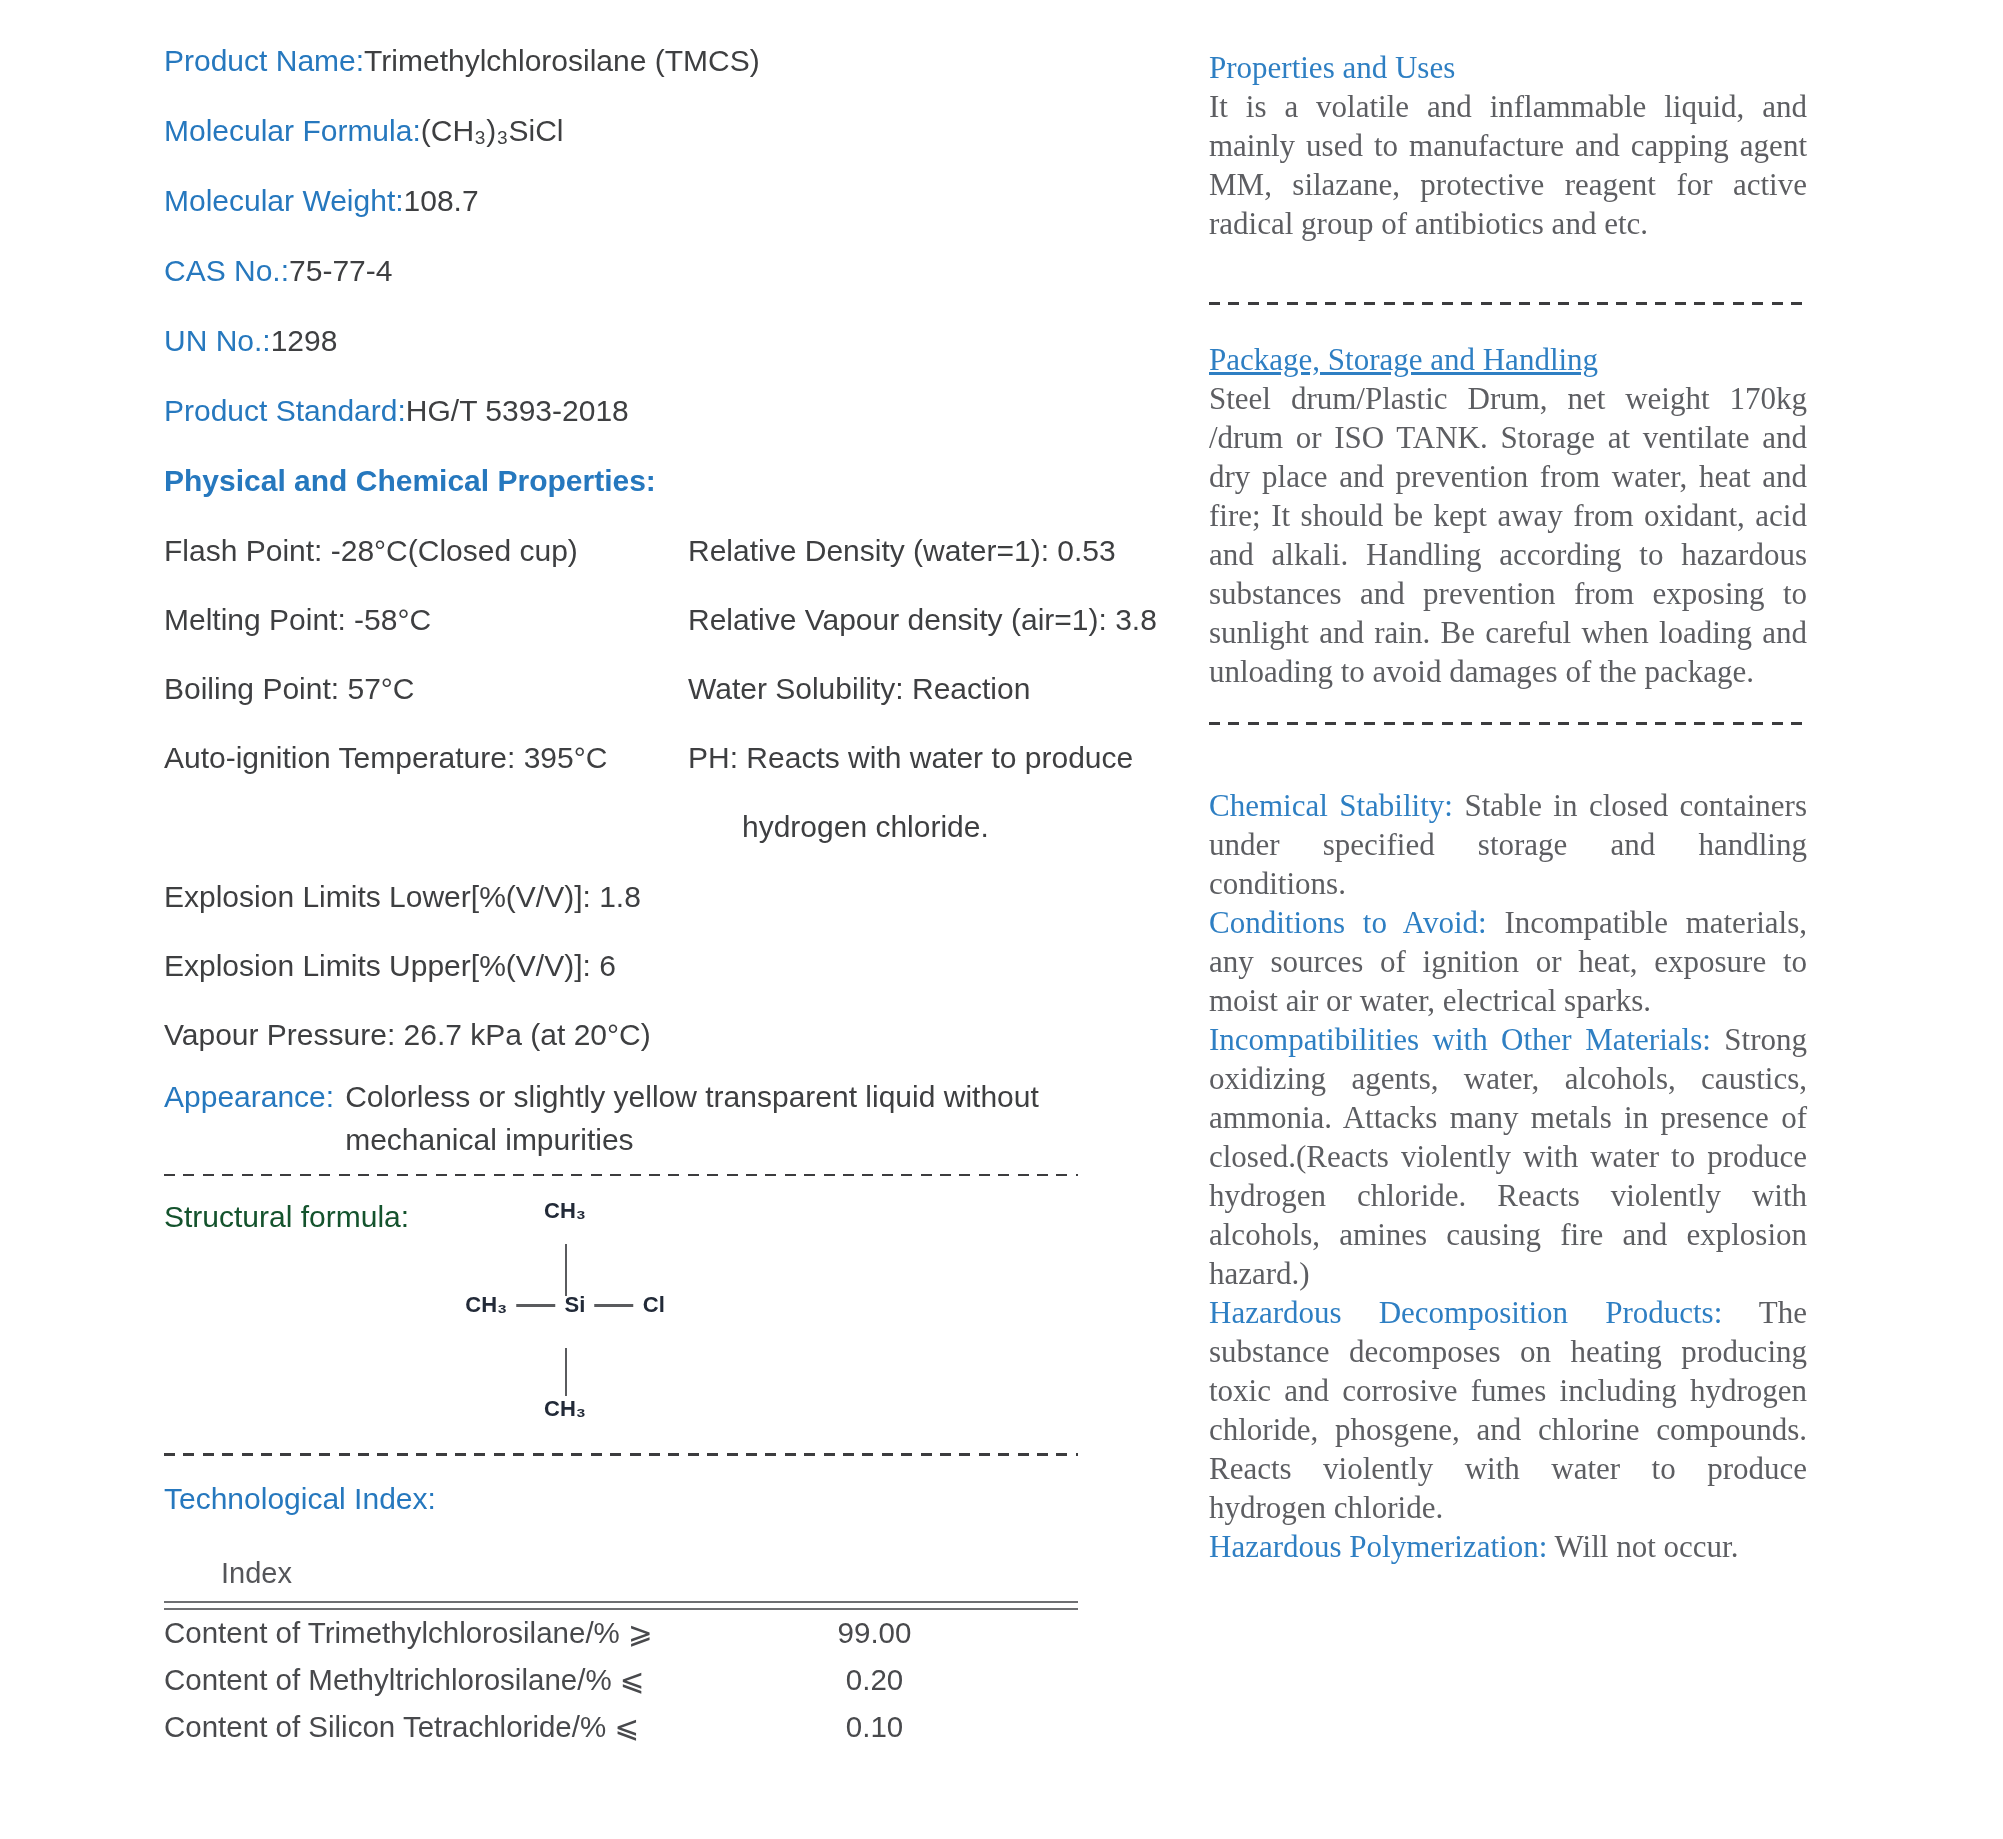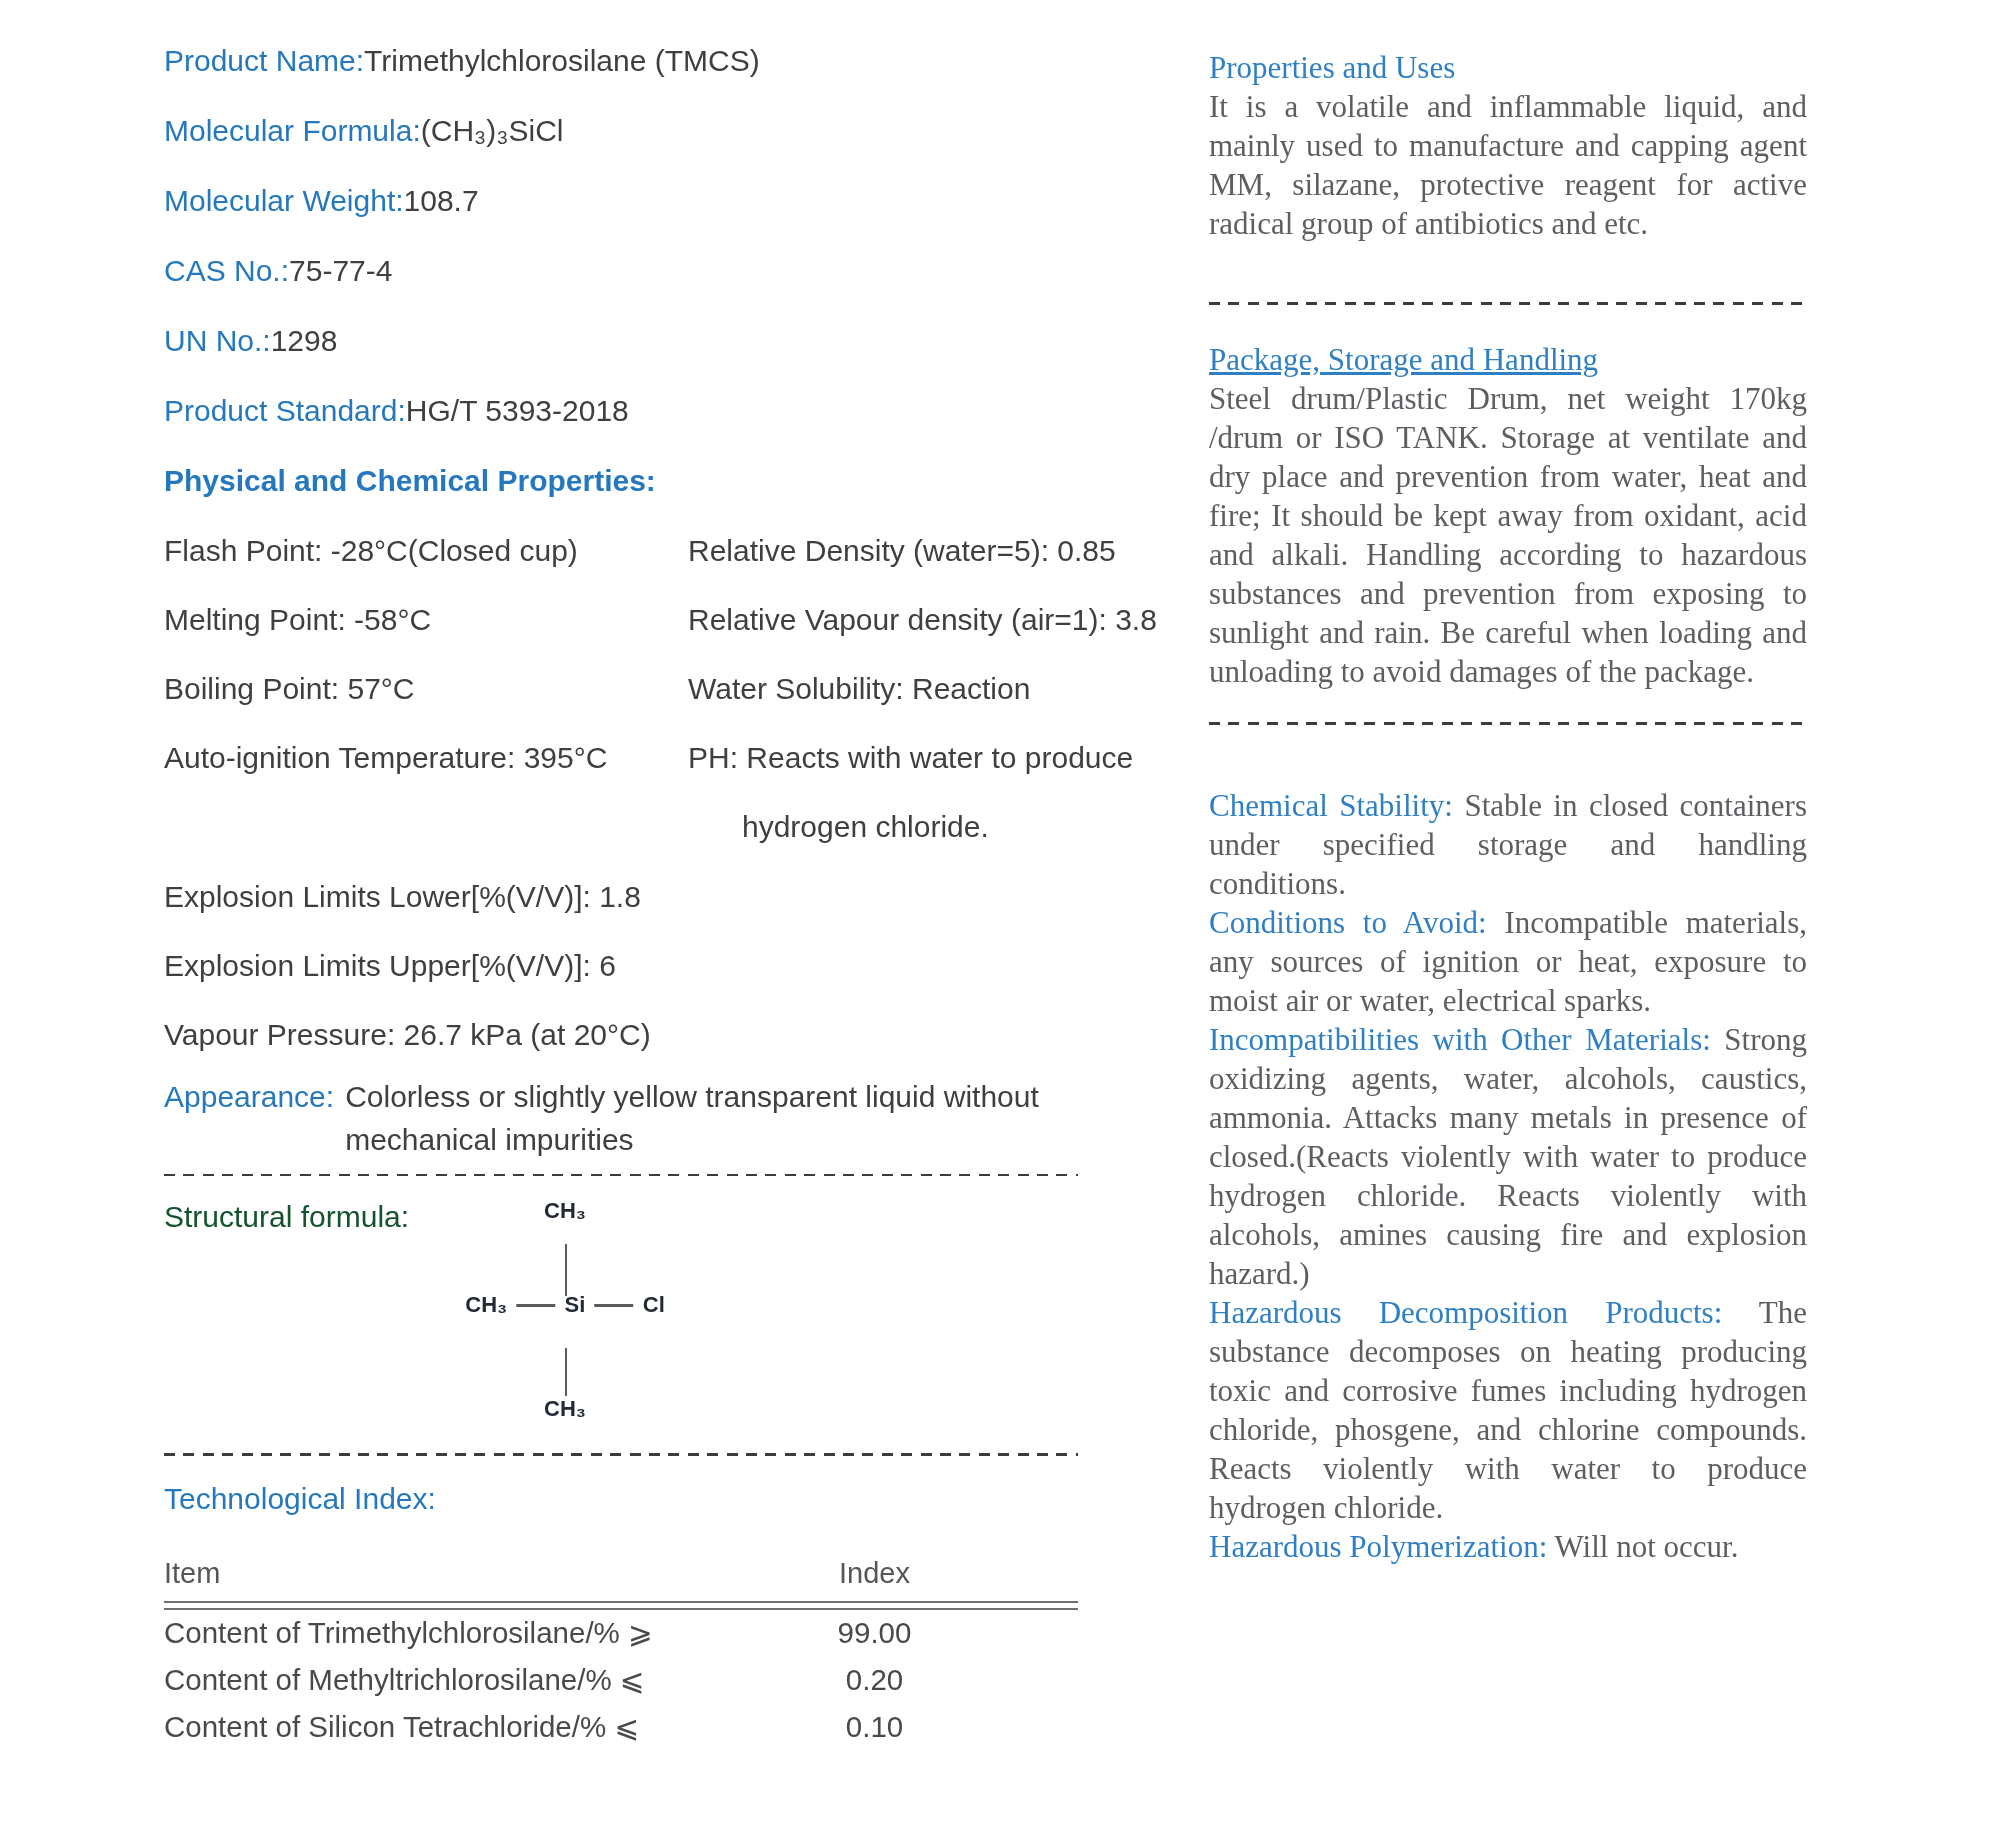--- a/index.html
+++ b/index.html
@@ -95,21 +95,21 @@
   <div class="sec-heading">Physical and Chemical Properties:</div>
 
   <div class="phys">
     <div class="c1">
       <div class="pline">Flash Point: -28°C(Closed cup)</div>
       <div class="pline">Melting Point: -58°C</div>
       <div class="pline">Boiling Point: 57°C</div>
       <div class="pline">Auto-ignition Temperature: 395°C</div>
     </div>
     <div class="c2">
-      <div class="pline">Relative Density (water=5): 0.85</div>
+      <div class="pline">Relative Density (water=1): 0.53</div>
       <div class="pline">Relative Vapour density (air=1): 3.8</div>
       <div class="pline">Water Solubility: Reaction</div>
       <div class="pline">PH: Reacts with water to produce</div>
       <div class="pline indent">hydrogen chloride.</div>
     </div>
   </div>
 
   <div class="more">
     <div class="pline">Explosion Limits Lower[%(V/V)]: 1.8</div>
     <div class="pline">Explosion Limits Upper[%(V/V)]: 6</div>
@@ -139,21 +139,20 @@
       <span class="f-bot">CH₃</span>
     </div>
   </div>
 
   <div class="divider" style="margin-top:0;"></div>
 
   <div class="tech-heading">Technological Index:</div>
 
   <div class="table">
     <div class="thead">
-      <span class="col-item">Item</span>
       <span class="col-index">Index</span>
     </div>
     <div class="double-rule"></div>
     <div class="trow">
       <span class="col-item">Content of Trimethylchlorosilane/% ⩾</span>
       <span class="col-index">99.00</span>
     </div>
     <div class="trow">
       <span class="col-item">Content of Methyltrichlorosilane/% ⩽</span>
       <span class="col-index">0.20</span>

